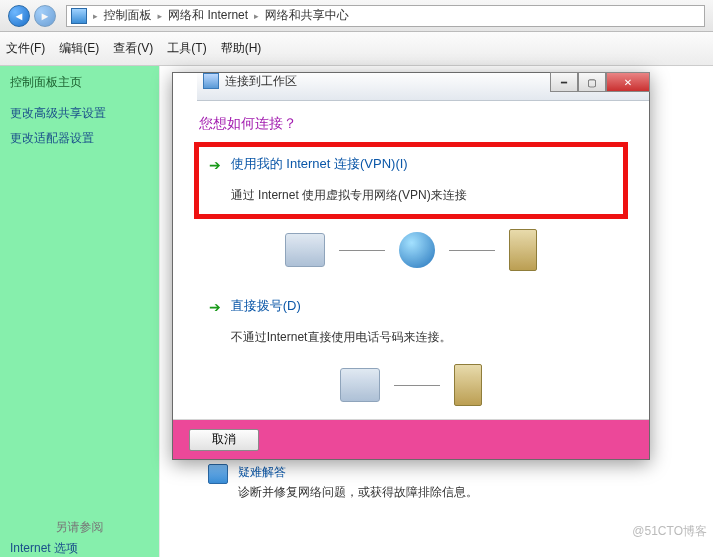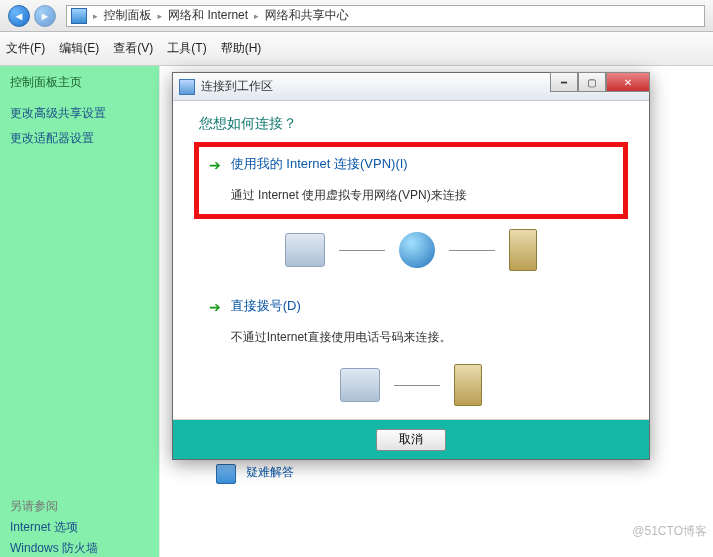--- a/index.html
+++ b/index.html
@@ -21,52 +21,52 @@
   
   .main { display:flex; height: calc(557px - 54px); background:#fff;}
   .sidebar { width:160px; background:#86efac; padding:8px 10px; border-right:1px solid #e8e8e8; display:flex; flex-direction:column; font-size:12px; color:#1a4f8a;}
   .sidebar .heading { color:#1b5f2e; font-size:12px; margin-bottom:10px;}
   .sidebar .link { margin:4px 0; cursor:pointer; text-decoration:none;}
   .lower { margin-top:auto; padding-top:20px; color:#777; font-size:12px;}
   .lower .link { color:#1a4f8a;}
 
   .content { flex:1; position:relative; background:#fff;}
   .content-text { position:absolute; left:48px; top:366px; font-size:12px; color:#333;}
-  .help-item { position:absolute; left:56px; top:398px; display:flex; gap:10px; align-items:flex-start;}
+  .help-item { position:absolute; left:48px; top:398px; display:flex; gap:10px; align-items:flex-start;}
   .help-icon {width:20px;height:20px;background:linear-gradient(#7fc3ff,#3a8dd6);border:1px solid #2a6aa8;border-radius:2px;}
   .help-title { color:#0b57a8; font-size:12px; cursor:pointer;}
   .help-desc { font-size:12px; color:#333; margin-top:3px;}
 
   
   .dialog { position:absolute; left:172px; top:72px; width:478px; height:388px; background:#fff; border:1px solid #6a6a6a; box-shadow:0 4px 18px rgba(0,0,0,.4); }
-  .dlg-title { height:28px; background:linear-gradient(#fdfdfd,#e3e8ef); display:flex; align-items:center; padding:0 6px; font-size:12px; color:#333; border-bottom:1px solid #bfc7d0;}
+  .dlg-title { height:28px; background:linear-gradient(#fdfdfd,#e3e8ef); display:flex; align-items:flex-start; padding:0 6px; font-size:12px; color:#333; border-bottom:1px solid #bfc7d0;margin-left:24px;}
   .dlg-title .title-icon { width:16px;height:16px;background:linear-gradient(#bcd9ff,#5a9ad6);border:1px solid #3a7ab8;margin-right:6px;}
   .dlg-ctrls { position:absolute; right:-1px; top:-1px; display:flex;}
   .dlg-btn { width:28px; height:20px; border:1px solid #888; background:linear-gradient(#f8f8f8,#dcdcdc); display:flex;align-items:center;justify-content:center;font-size:10px;color:#333;}
   .dlg-btn.close { background:linear-gradient(#e98484,#c93030); color:#fff; width:44px;}
 
   .dlg-body { padding:14px 26px; font-size:12px; color:#333;}
-  .prompt { color:#0f766e; font-size:14px; margin-bottom:14px;}
+  .prompt { color:#a21caf; font-size:14px; margin-bottom:14px;}
 
   .option { padding:8px 10px; display:flex; gap:10px; align-items:flex-start; cursor:pointer;}
   .option .arrow { color:#1a9a1a; font-size:14px; line-height:16px; margin-top:2px;}
   .option .otitle { color:#0b57a8; font-size:13px;}
   .option .odesc { color:#333; font-size:12px; margin-top:14px;}
   .opt-highlight { border:5px solid #e11; margin:-5px -5px 8px -5px; padding:8px 10px 10px 10px;}
 
   .illus { display:flex; align-items:center; justify-content:center; gap:14px; margin:10px 0 18px 0; opacity:.95;}
   .dev { width:40px; height:34px; background:linear-gradient(#dfe8f2,#a9bdd4); border:1px solid #8aa0b8; border-radius:3px; position:relative;}
   .globe { width:36px;height:36px;border-radius:50%;background:radial-gradient(circle at 35% 30%,#9fe0ff,#1a6db8);}
   .server { width:28px;height:42px;background:linear-gradient(#e7d9a8,#b89a4a);border:1px solid #8a7730;border-radius:2px;}
   .wire { width:46px;height:1px;background:#888;}
 
   .vpn-link { margin-top:18px; }
   .vpn-link a { color:#0b57a8; font-size:12px; text-decoration:underline; cursor:pointer;}
 
-  .dlg-footer { position:absolute; bottom:0; left:0; right:0; height:40px; background:#14b8a6; border-top:1px solid #d4d4d4; display:flex; align-items:center; justify-content:center; padding:0 4px;}
+  .dlg-footer { position:absolute; bottom:0; left:0; right:0; height:40px; background:#ec4899; border-top:1px solid #d4d4d4; display:flex; align-items:center; justify-content:flex-start; padding:0 16px;}
   .cancel-btn { min-width:70px; height:22px; background:linear-gradient(#fdfdfd,#e2e2e2); border:1px solid #8a8a8a; font-size:12px; border-radius:2px;}
 
   .watermark { position:absolute; right:6px; bottom:17px; font-size:12px; color:#bbb;}
 </style>
 </head>
 <body>
 
 <div class="addrbar">
   <div class="nav-circle">◄</div>
   <div class="nav-circle fwd">►</div>
@@ -88,32 +88,32 @@
   <span>工具(T)</span>
   <span>帮助(H)</span>
 </div>
 
 <div class="main">
   <div class="sidebar">
     <div class="heading">控制面板主页</div>
     <div class="link">更改高级共享设置</div>
     <div class="link">更改适配器设置</div>
     <div class="lower">
-      <div style="">另请参阅</div>
+      <div style="text-align:center;">另请参阅</div>
       <div class="link">Internet 选项</div>
-      <div class="link">Windows 防火墙</div>
     </div>
   </div>
 
   <div class="content">
     <div class="content-text">访问位于其他网络计算机上的文件和打印机，或更改共享设置。</div>
     <div class="help-item">
       <div class="help-icon"></div>
       <div>
         <div class="help-title">疑难解答</div>
+        <div class="help-desc">诊断并修复网络问题，或获得故障排除信息。</div>
       </div>
     </div>
   </div>
 </div>
 
 <div class="dialog">
   <div class="dlg-ctrls">
     <div class="dlg-btn">━</div>
     <div class="dlg-btn">▢</div>
     <div class="dlg-btn close">✕</div>

